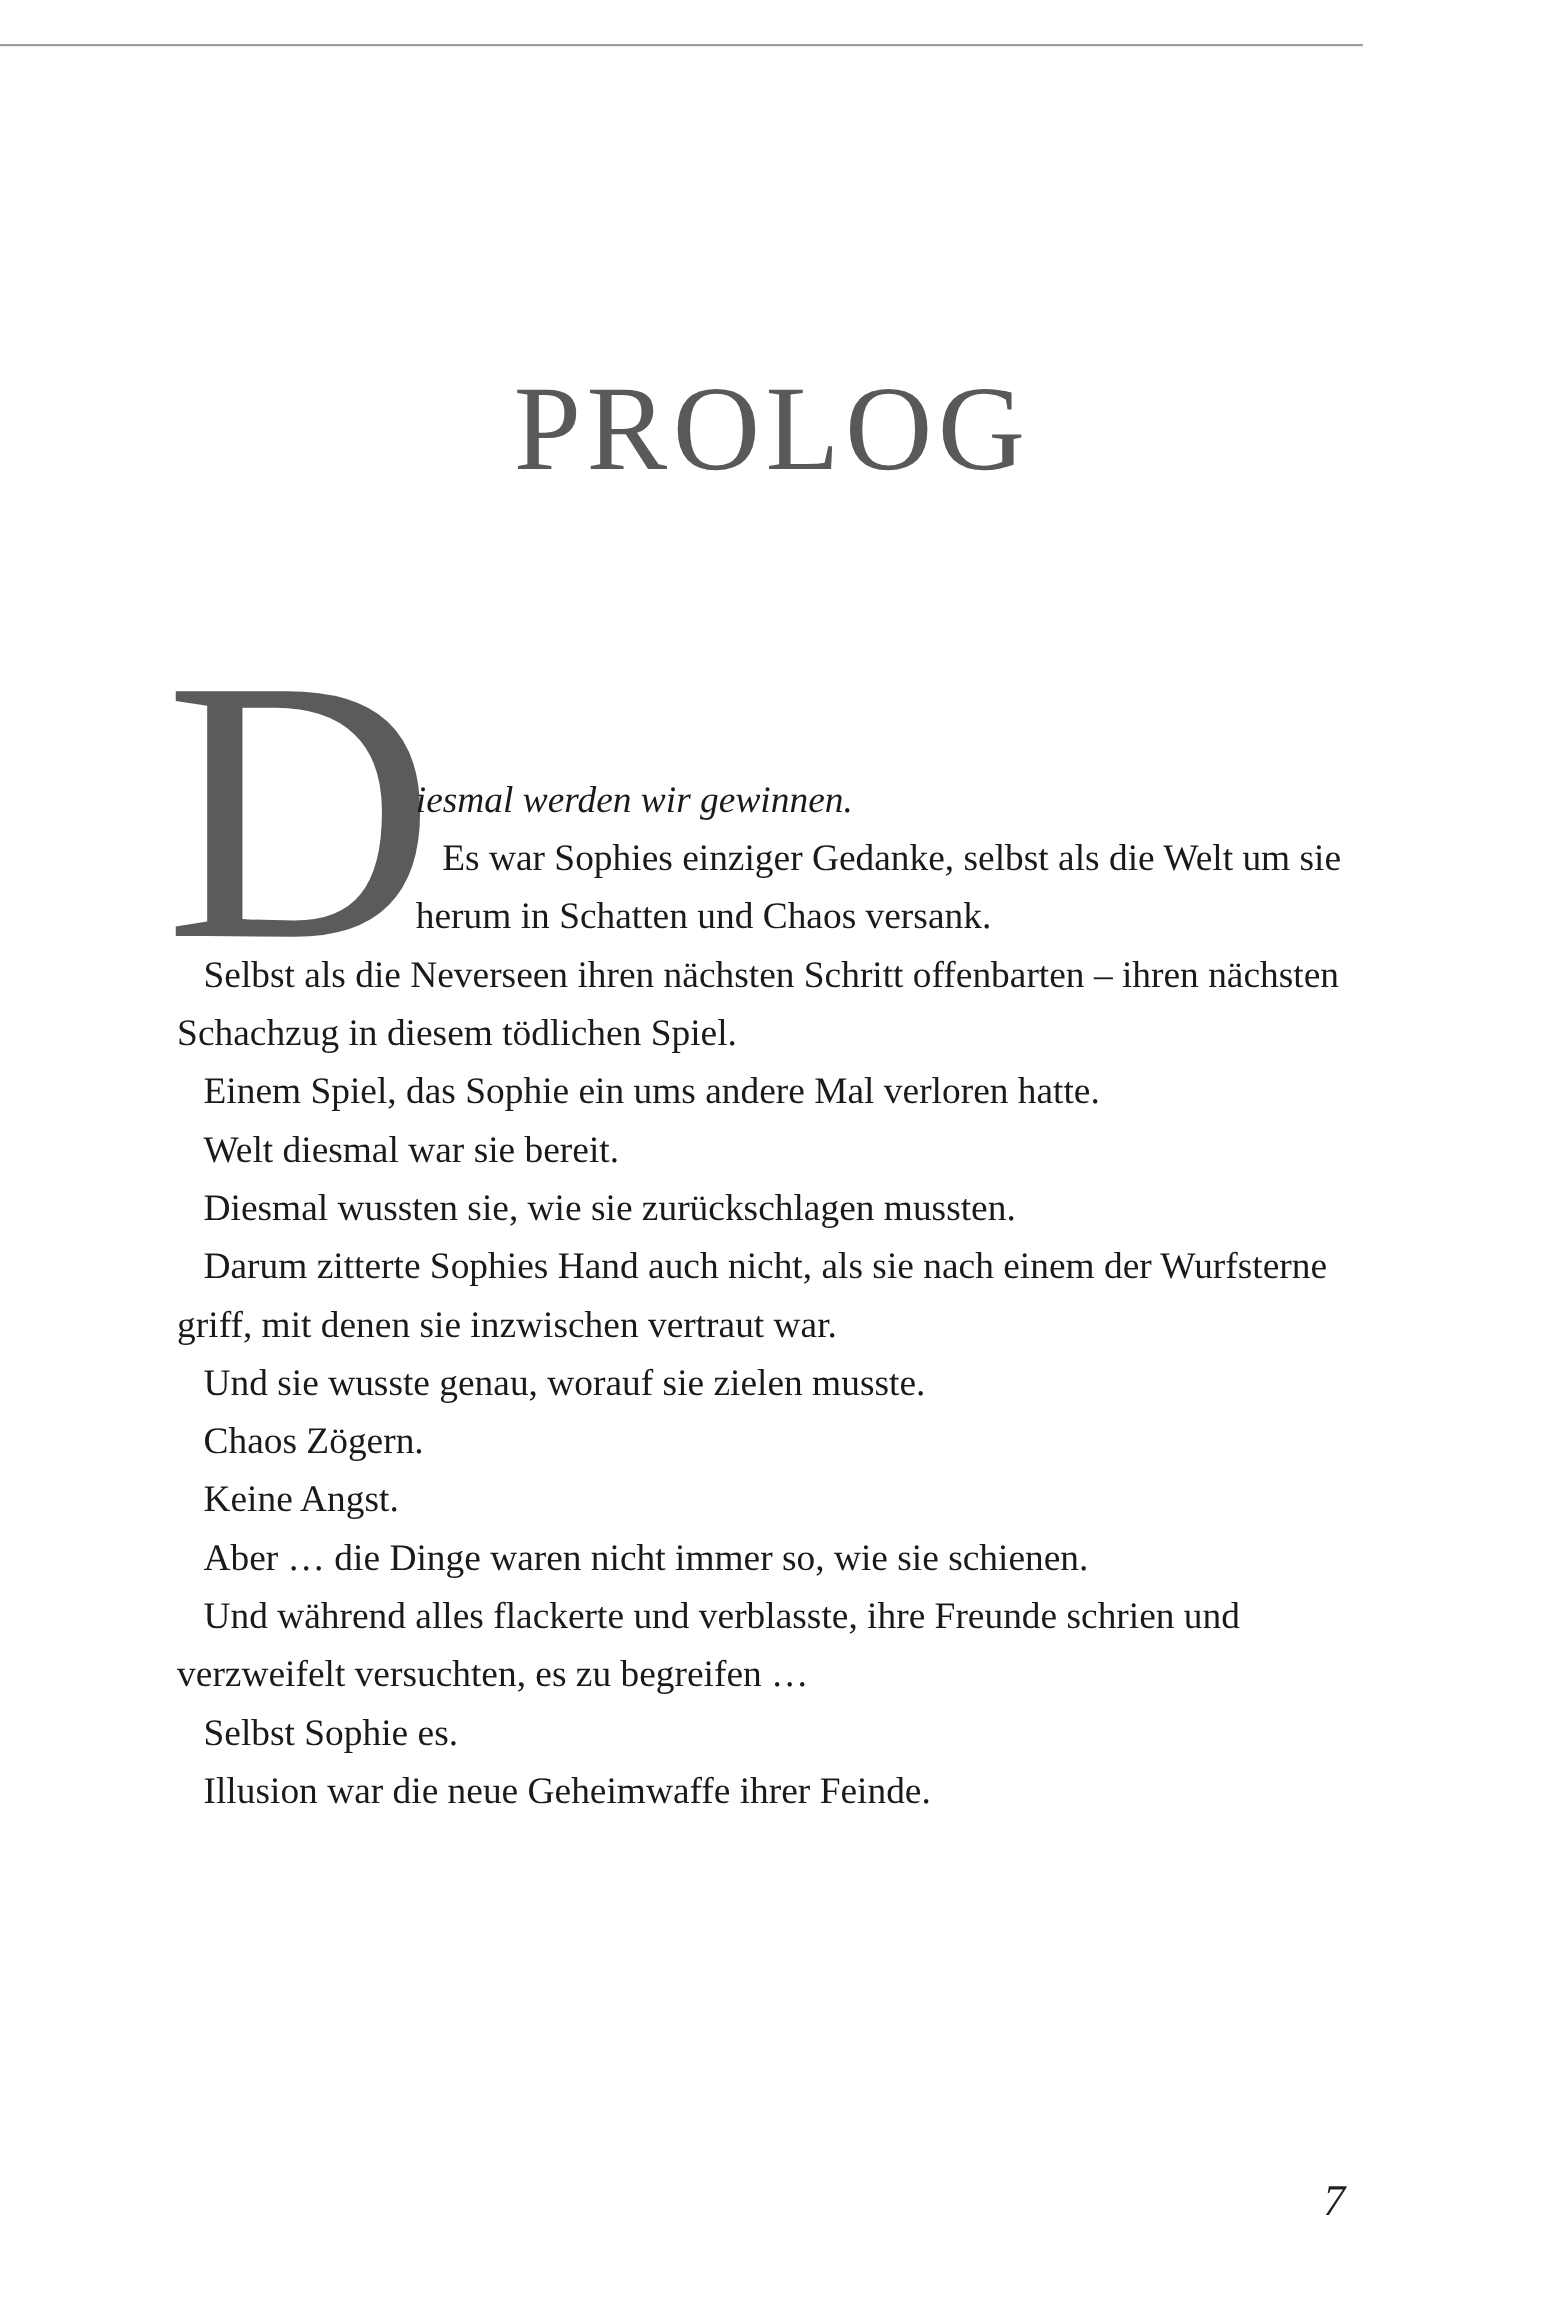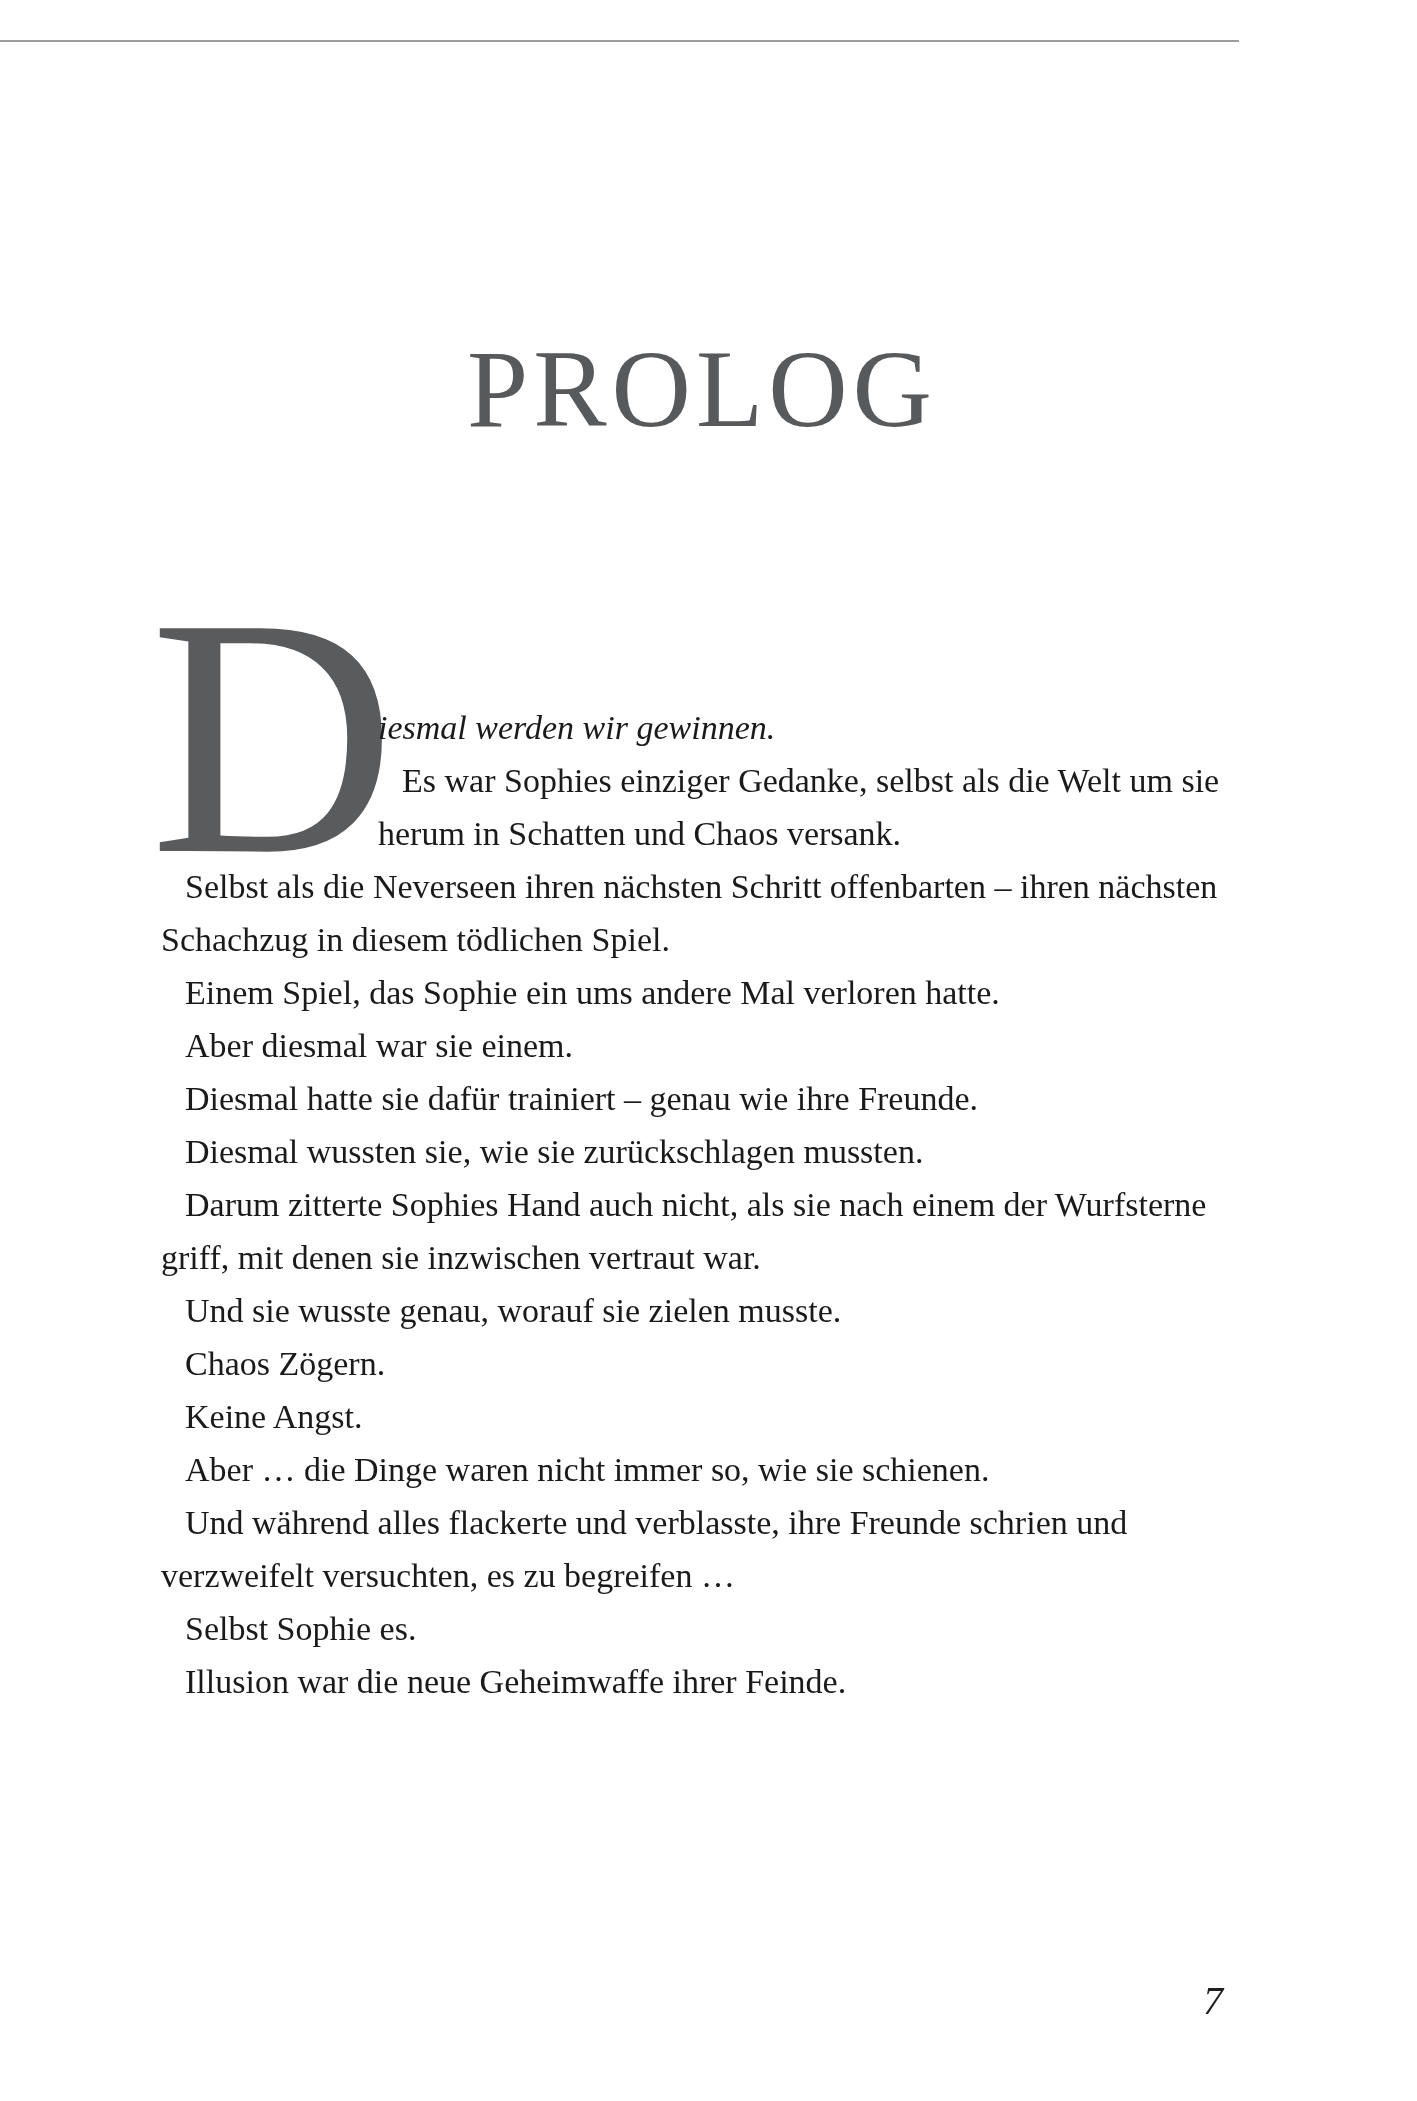--- a/index.html
+++ b/index.html
@@ -85,22 +85,21 @@
   <div class="chapter-title">PROLOG</div>
 
   <div class="drop-cap">D</div>
 
   <div class="body-text">
     <p class="opening-line"><span class="cap-spacer"></span><span>iesmal werden wir gewinnen.</span></p>
 
   <p>Es war Sophies einziger Gedanke, selbst als die Welt um sie herum in Schatten und Chaos versank.</p>
       <p>Selbst als die Neverseen ihren nächsten Schritt offenbarten – ihren nächsten Schachzug in diesem tödlichen Spiel.</p>
       <p>Einem Spiel, das Sophie ein ums andere Mal verloren hatte.</p>
-      <p>Aber diesmal war sie einem.</p>
-      <p>Diesmal hatte sie dafür trainiert – genau wie ihre Freunde.</p>
+      <p>Welt diesmal war sie bereit.</p>
       <p>Diesmal wussten sie, wie sie zurückschlagen mussten.</p>
       <p>Darum zitterte Sophies Hand auch nicht, als sie nach einem der Wurfsterne griff, mit denen sie inzwischen vertraut war.</p>
       <p>Und sie wusste genau, worauf sie zielen musste.</p>
       <p>Chaos Zögern.</p>
       <p>Keine Angst.</p>
       <p>Aber … die Dinge waren nicht immer so, wie sie schienen.</p>
       <p>Und während alles flackerte und verblasste, ihre Freunde schrien und verzweifelt versuchten, es zu begreifen …</p>
       <p>Selbst Sophie es.</p>
       <p>Illusion war die neue Geheimwaffe ihrer Feinde.</p>
     </div>

